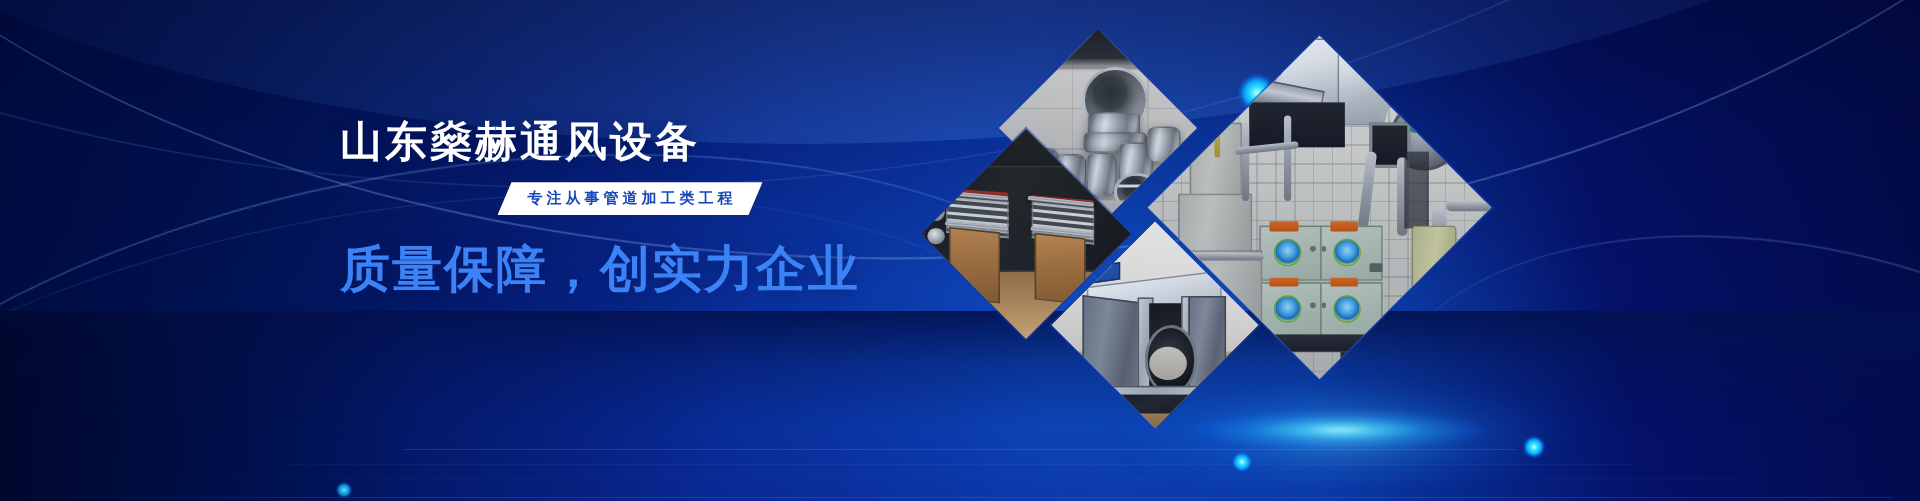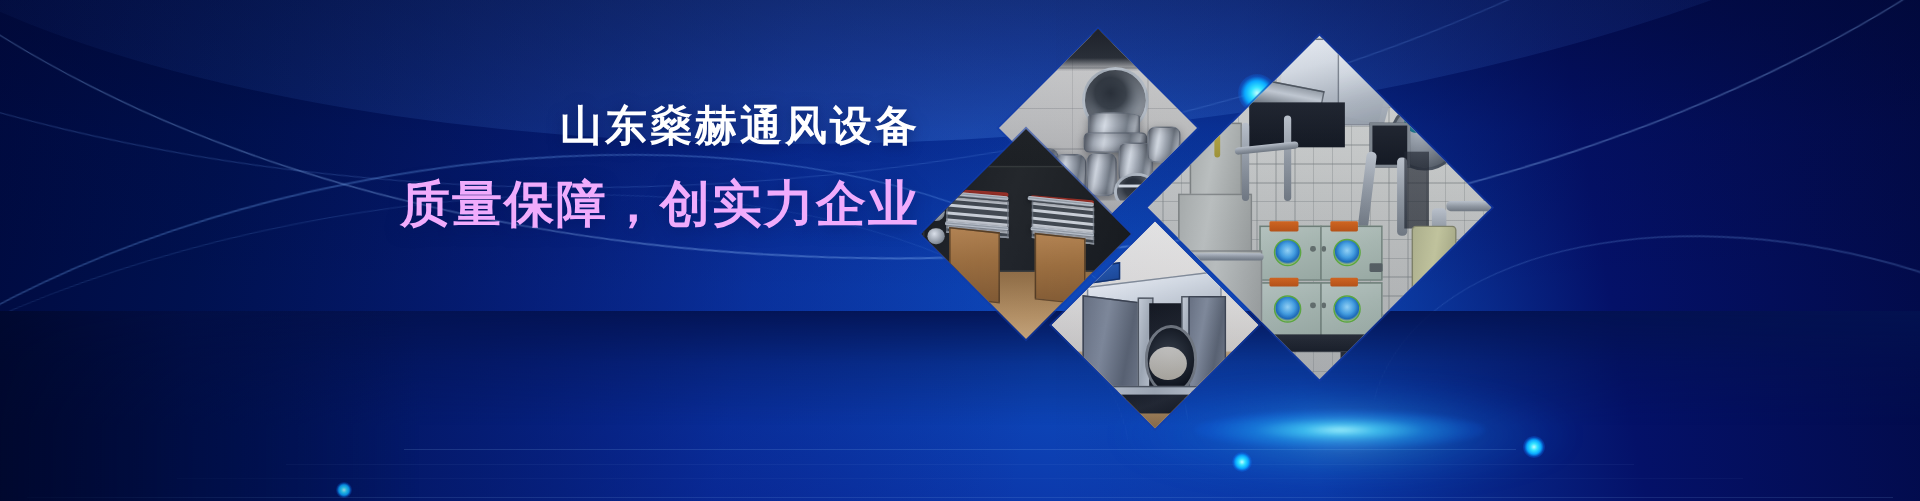--- a/index.html
+++ b/index.html
@@ -116,22 +116,22 @@
   }
   .ellipse-glow{
     position:absolute;border-radius:50%;
     background:radial-gradient(ellipse at center, rgba(190,255,255,0.95) 0%, rgba(70,220,255,0.72) 18%, rgba(25,160,255,0.38) 42%, rgba(15,110,255,0.14) 65%, rgba(10,80,220,0) 82%);
     filter:blur(2px);
   }
 
   
   .text-block{
     position:absolute;
-    left:340px;top:102px;width:580px;
-    text-align:right;
+    left:340px;top:118px;width:580px;
+    text-align:left;
     z-index:6;
   }
   .brand-title{
     font-size:42px;
     font-weight:700;
     color:#ffffff;
     letter-spacing:3px;
     line-height:1.15;
     margin:0;
     text-shadow:0 2px 14px rgba(0,20,80,0.55);
@@ -150,21 +150,21 @@
     padding:7px 26px 7px 30px;
     line-height:1.25;
     white-space:nowrap;
     clip-path:polygon(14px 0, 100% 0, calc(100% - 14px) 100%, 0 100%);
     box-shadow:0 2px 10px rgba(0,10,60,0.25);
   }
   .headline{
     margin:26px 0 0 0;
     font-size:50px;
     font-weight:800;
-    color:#f0abfc;
+    color:#3b82f6;
     letter-spacing:2px;
     line-height:1.15;
     white-space:nowrap;
     text-shadow:0 3px 16px rgba(0,20,90,0.5);
   }
   .tagline{
     margin:16px 0 0 0;
     font-size:16px;
     font-weight:700;
     color:#ffffff;
@@ -401,20 +401,23 @@
 
   <div class="dot dot-core" style="left:1238px;top:74px;width:38px;height:38px;"></div>
   <div class="dot dot-core" style="left:1232px;top:452px;width:20px;height:20px;"></div>
   <div class="dot dot-core" style="left:1523px;top:436px;width:22px;height:22px;"></div>
   <div class="dot dot-core" style="left:336px;top:482px;width:16px;height:16px;opacity:.8;"></div>
 
   <div class="text-block">
 
     <h1 class="brand-title">山东燊赫通风设备</h1>
 
+    <div class="ribbon-wrap">
+      <div class="ribbon">专注从事管道加工类工程</div>
+    </div>
 
     <h2 class="headline">质量保障，创实力企业</h2>
 
   </div>
 
   <div class="collage">
 
     <div class="dia" style="left:68px;top:18px;width:140px;height:140px;">
       <div class="inner">
         <div class="ph-ducts">

